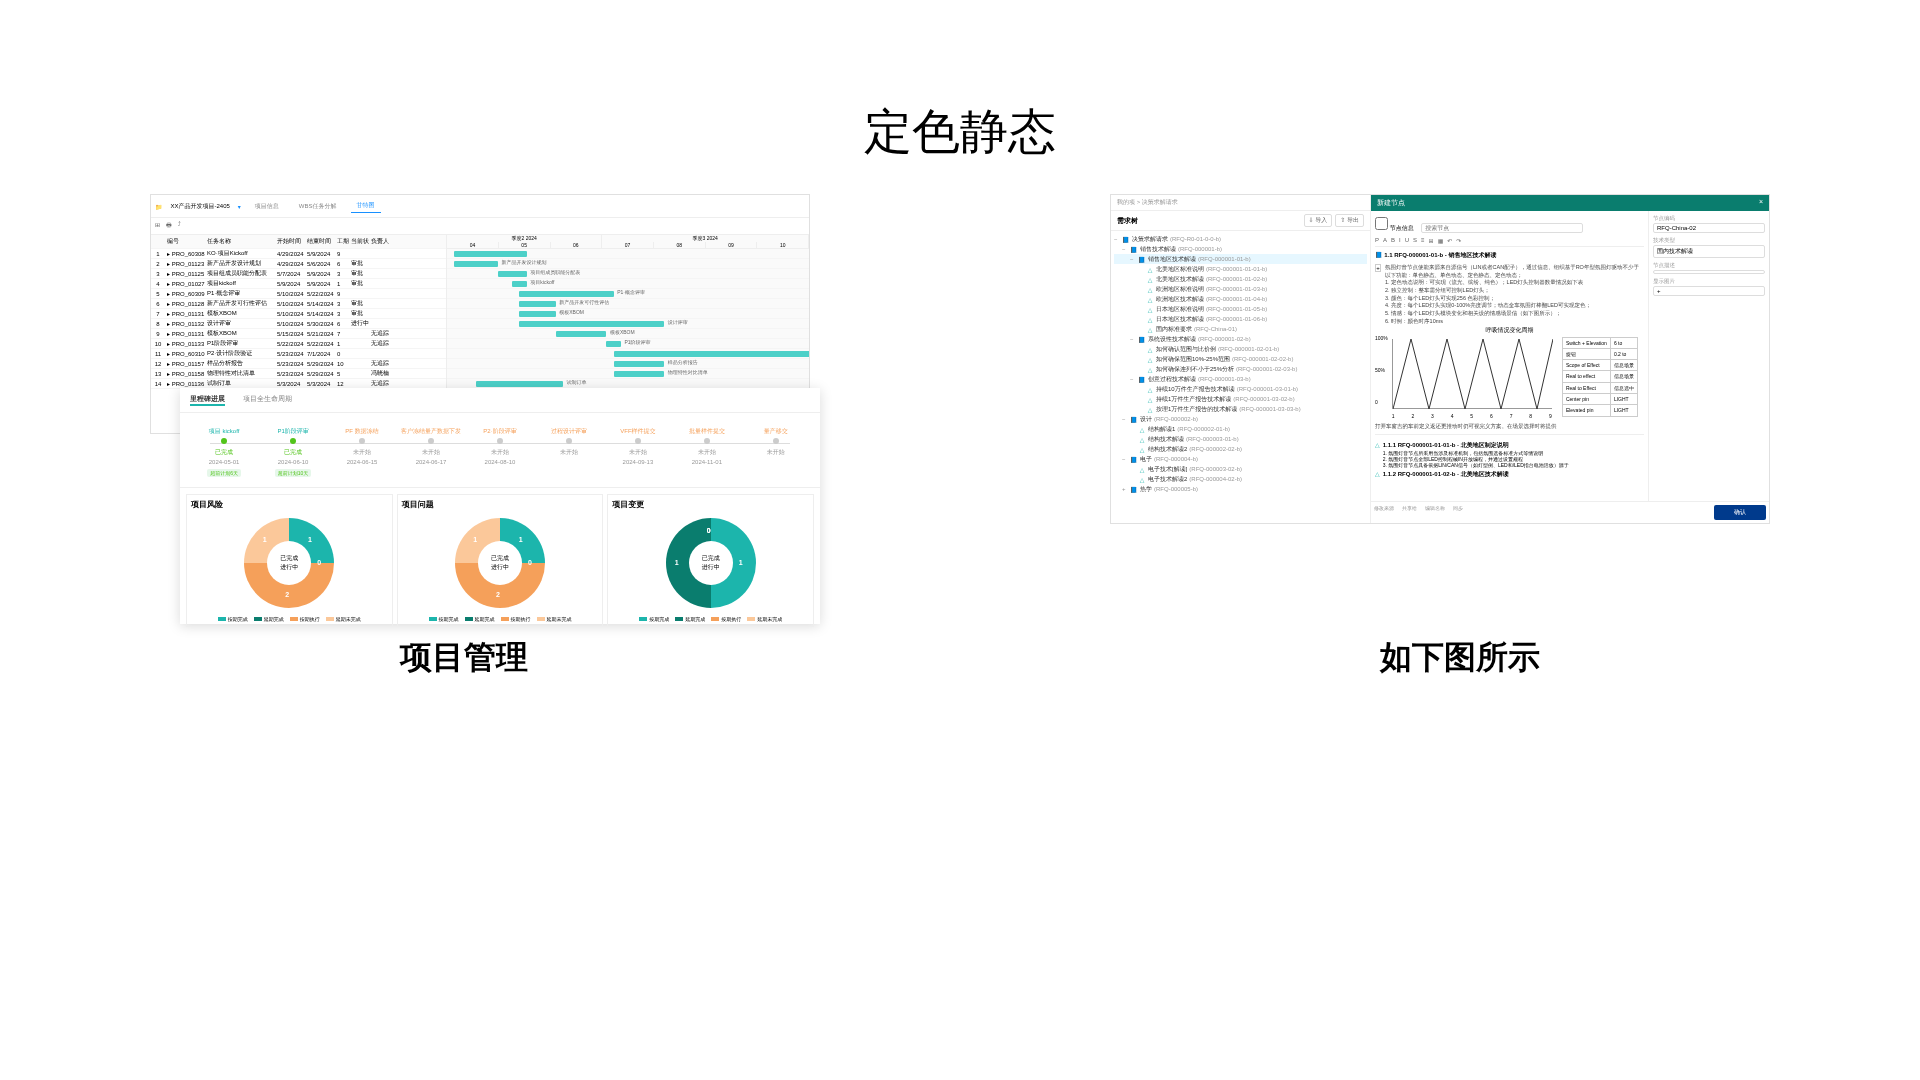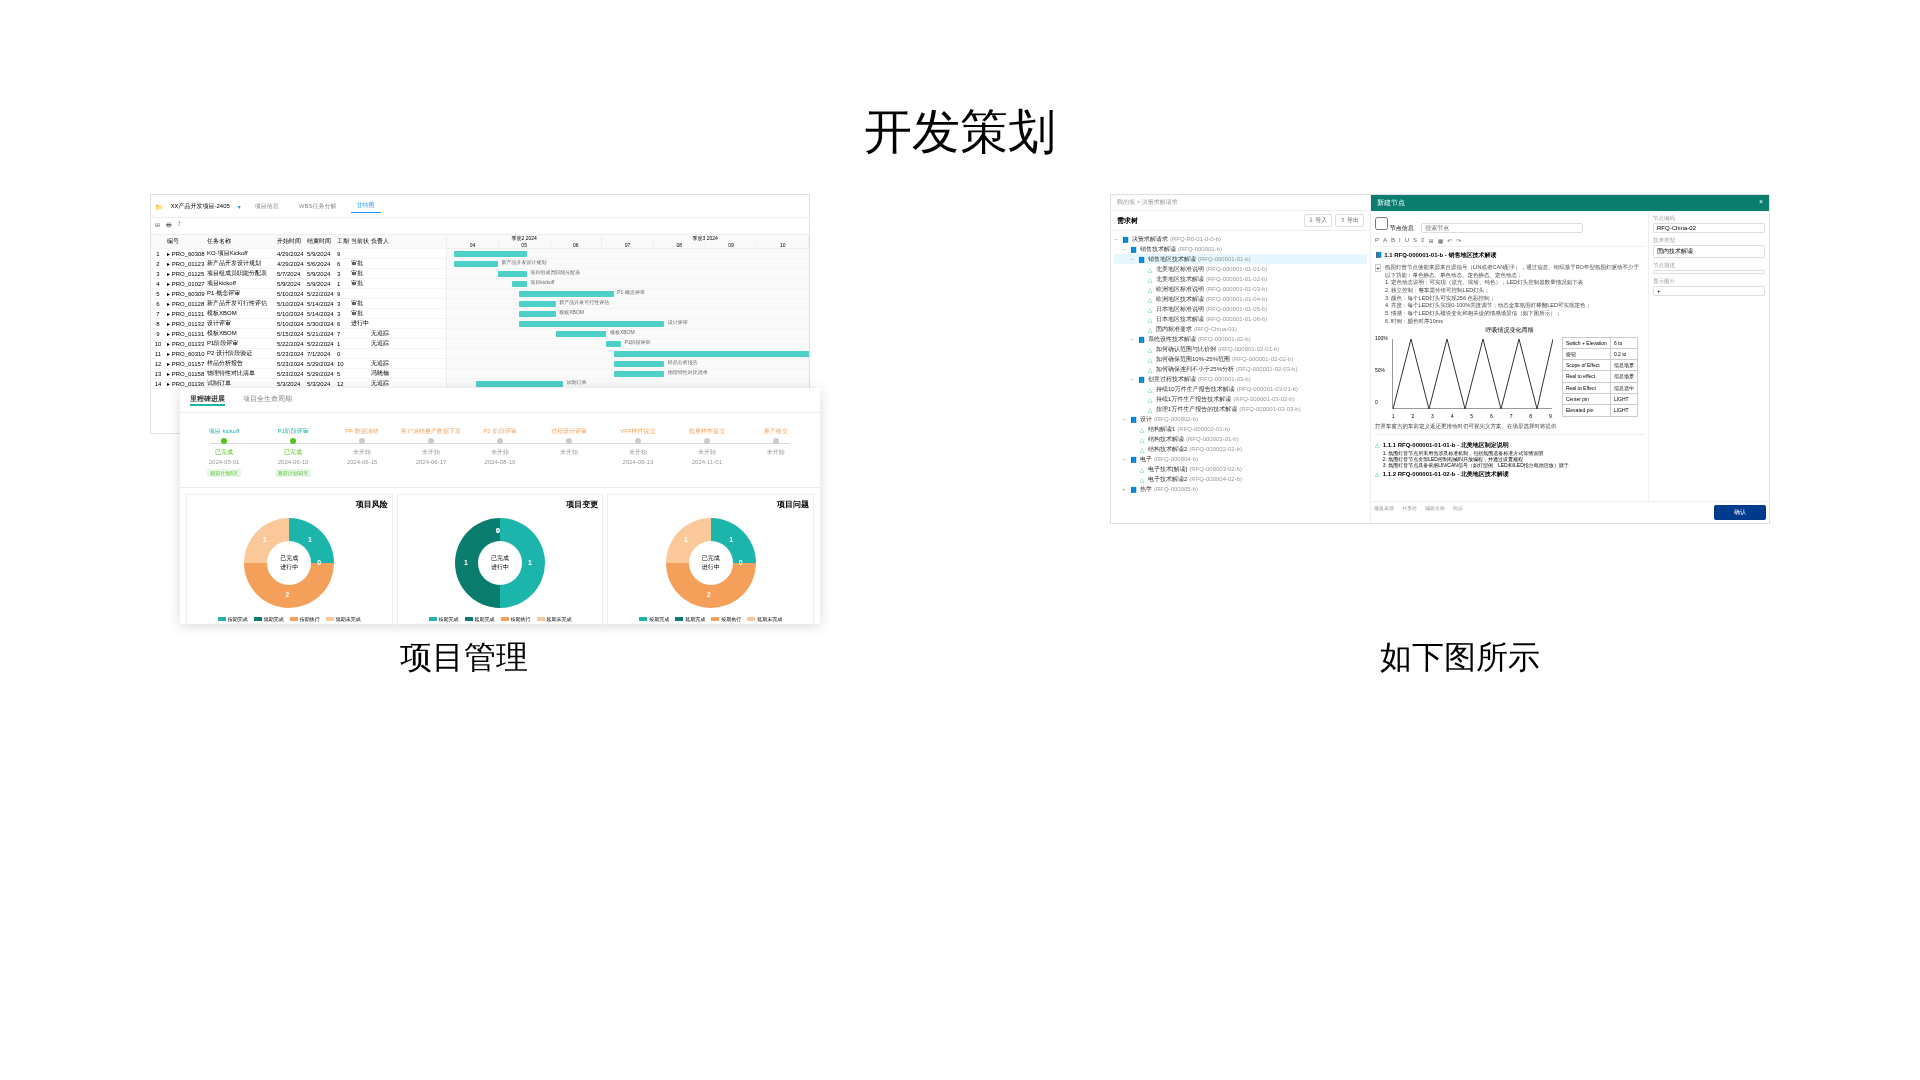--- a/index.html
+++ b/index.html
@@ -31,20 +31,21 @@
       position: relative;
     }
     .panel-left { width: 660px; height: 432px; }
     .panel-right { width: 660px; height: 330px; }
 
     .caption-left, .caption-right {
       position: absolute;
       top: 636px;
       font-size: 32px;
       font-family: "SimSun", serif;
+      font-weight: bold;
     }
     .caption-left { left: 400px; }
     .caption-right { left: 1380px; }
 
     
     .pm-window {
       background: #fff;
       border: 1px solid #e0e0e0;
       width: 100%;
       height: 240px;
@@ -175,21 +176,20 @@
       border-radius: 2px;
       font-size: 5px;
       margin-top: 2px;
     }
     .ms-badge.green { background: #e6f7ea; color: #52c41a; }
 
     .ov-charts {
       display: flex;
       padding: 6px;
       gap: 4px;
-      text-align: right;
     }
     .ov-chart {
       flex: 1;
       border: 1px solid #eee;
       padding: 4px;
     }
     .ov-chart-title { font-size: 8px; font-weight: bold; margin-bottom: 4px; }
     .donut-wrap { display: flex; justify-content: center; padding: 4px 0; }
     .donut {
       width: 90px; height: 90px; border-radius: 50%;
@@ -380,21 +380,21 @@
       border: 1px solid #ccc;
       width: 8px; height: 8px;
       display: inline-flex;
       align-items: center; justify-content: center;
       font-size: 6px;
     }
   </style>
 </head>
 <body>
 
-<div class="main-title">开发策划</div>
+<div class="main-title">定色静态</div>
 
 <div class="screenshot-container">
 
 <div class="panel-left">
   <div class="pm-window">
     <div class="pm-header">
       <span class="pm-folder-icon">📁</span>
       <span>XX产品开发项目-2405</span>
       <span style="color:#1890ff">▾</span>
       <span class="pm-tab">项目信息</span>
@@ -735,52 +735,52 @@
               </div>
             </div>
     <div class="ov-legend">
               <span class="lg-item"><span class="lg-sw" style="background:#1cb5ac"></span>按期完成</span>
               <span class="lg-item"><span class="lg-sw" style="background:#0a7d6e"></span>延期完成</span>
               <span class="lg-item"><span class="lg-sw" style="background:#f5a05a"></span>按期执行</span>
               <span class="lg-item"><span class="lg-sw" style="background:#fbc89a"></span>延期未完成</span>
             </div>
           </div>
           <div class="ov-chart">
+            <div class="ov-chart-title">项目问题</div>
+    <div class="donut-wrap">
+              <div class="donut" style="background:conic-gradient(#1cb5ac 0deg 90deg,#0a7d6e 90deg 90deg,#f5a05a 90deg 270deg,#fbc89a 270deg 360deg)">
+    <div class="donut-hole">
+                  <span>已完成</span>
+                  <span>进行中</span>
+                </div>
+                <span class="donut-num" style="left:63.62741699796952px;top:18.372583002030478px">1</span>
+                <span class="donut-num" style="left:73px;top:41px">0</span>
+                <span class="donut-num" style="left:41.00000000000001px;top:73px">2</span>
+                <span class="donut-num" style="left:18.372583002030474px;top:18.372583002030485px">1</span>
+              </div>
+            </div>
+    <div class="ov-legend">
+              <span class="lg-item"><span class="lg-sw" style="background:#1cb5ac"></span>按期完成</span>
+              <span class="lg-item"><span class="lg-sw" style="background:#0a7d6e"></span>延期完成</span>
+              <span class="lg-item"><span class="lg-sw" style="background:#f5a05a"></span>按期执行</span>
+              <span class="lg-item"><span class="lg-sw" style="background:#fbc89a"></span>延期未完成</span>
+            </div>
+          </div>
+          <div class="ov-chart">
             <div class="ov-chart-title">项目变更</div>
     <div class="donut-wrap">
               <div class="donut" style="background:conic-gradient(#1cb5ac 0deg 180deg,#0a7d6e 180deg 360deg,#f5a05a 360deg 360deg,#fbc89a 360deg 360deg)">
     <div class="donut-hole">
                   <span>已完成</span>
                   <span>进行中</span>
                 </div>
                 <span class="donut-num" style="left:73px;top:41px">1</span>
                 <span class="donut-num" style="left:9px;top:41.00000000000001px">1</span>
                 <span class="donut-num" style="left:40.99999999999999px;top:9px">0</span>
                 <span class="donut-num" style="left:40.99999999999999px;top:9px">0</span>
-              </div>
-            </div>
-    <div class="ov-legend">
-              <span class="lg-item"><span class="lg-sw" style="background:#1cb5ac"></span>按期完成</span>
-              <span class="lg-item"><span class="lg-sw" style="background:#0a7d6e"></span>延期完成</span>
-              <span class="lg-item"><span class="lg-sw" style="background:#f5a05a"></span>按期执行</span>
-              <span class="lg-item"><span class="lg-sw" style="background:#fbc89a"></span>延期未完成</span>
-            </div>
-          </div>
-          <div class="ov-chart">
-            <div class="ov-chart-title">项目问题</div>
-    <div class="donut-wrap">
-              <div class="donut" style="background:conic-gradient(#1cb5ac 0deg 90deg,#0a7d6e 90deg 90deg,#f5a05a 90deg 270deg,#fbc89a 270deg 360deg)">
-    <div class="donut-hole">
-                  <span>已完成</span>
-                  <span>进行中</span>
-                </div>
-                <span class="donut-num" style="left:63.62741699796952px;top:18.372583002030478px">1</span>
-                <span class="donut-num" style="left:73px;top:41px">0</span>
-                <span class="donut-num" style="left:41.00000000000001px;top:73px">2</span>
-                <span class="donut-num" style="left:18.372583002030474px;top:18.372583002030485px">1</span>
               </div>
             </div>
     <div class="ov-legend">
               <span class="lg-item"><span class="lg-sw" style="background:#1cb5ac"></span>按期完成</span>
               <span class="lg-item"><span class="lg-sw" style="background:#0a7d6e"></span>延期完成</span>
               <span class="lg-item"><span class="lg-sw" style="background:#f5a05a"></span>按期执行</span>
               <span class="lg-item"><span class="lg-sw" style="background:#fbc89a"></span>延期未完成</span>
             </div>
           </div>
         </div>

